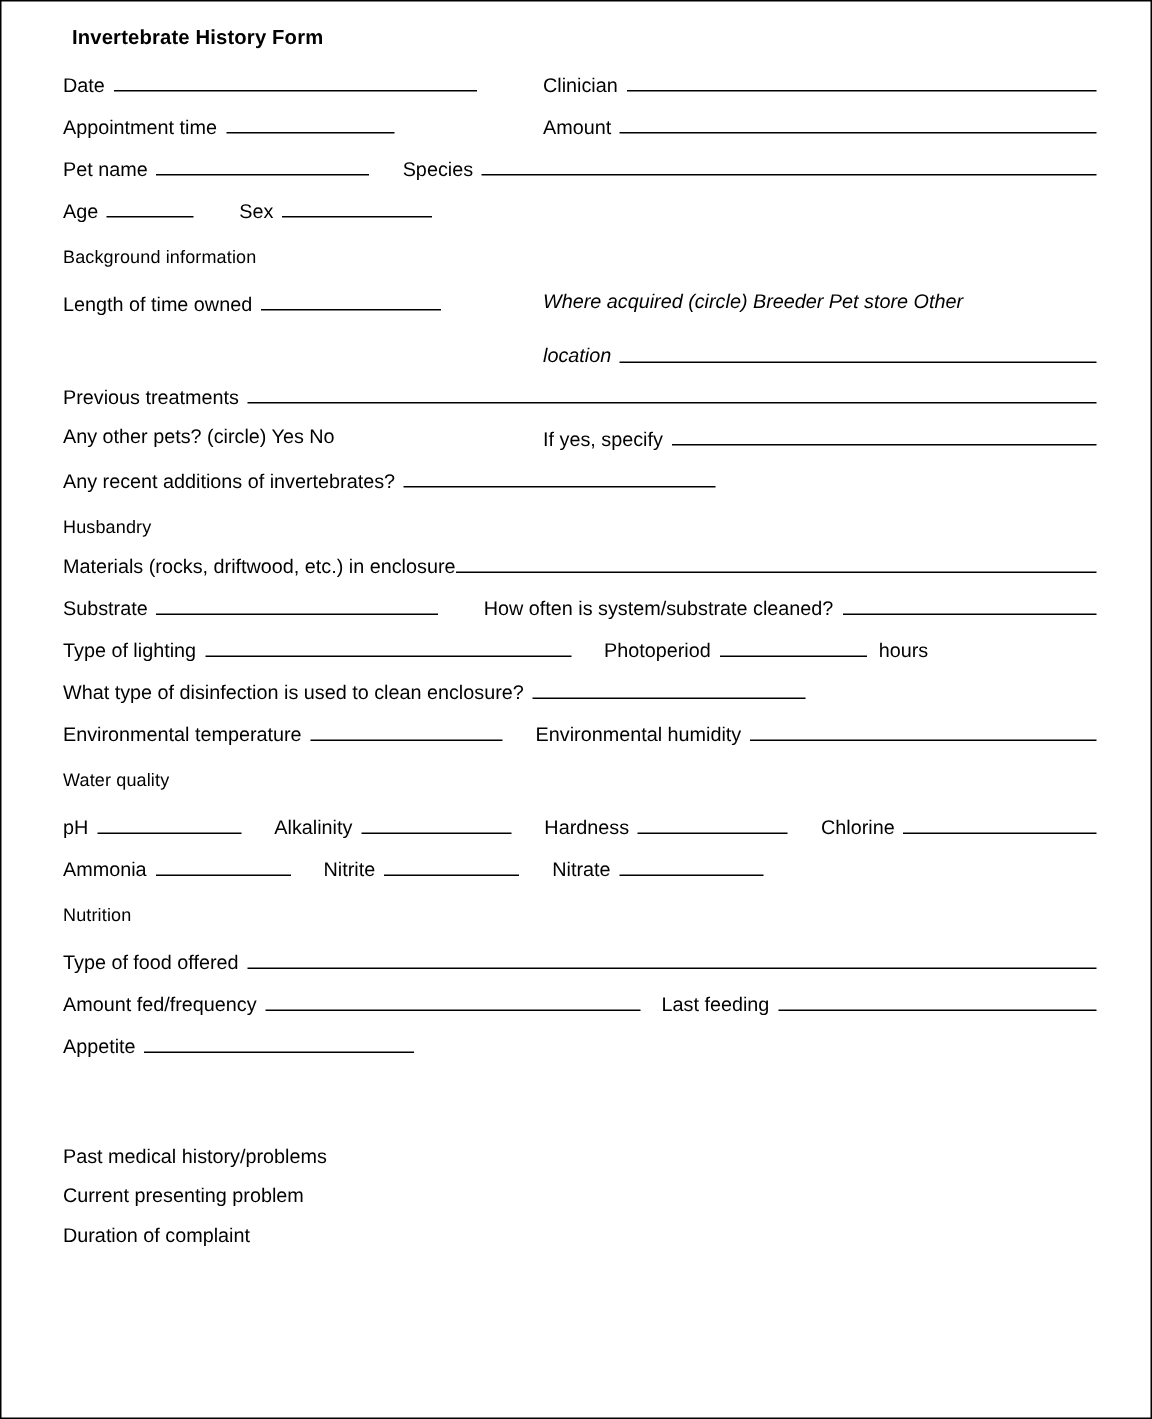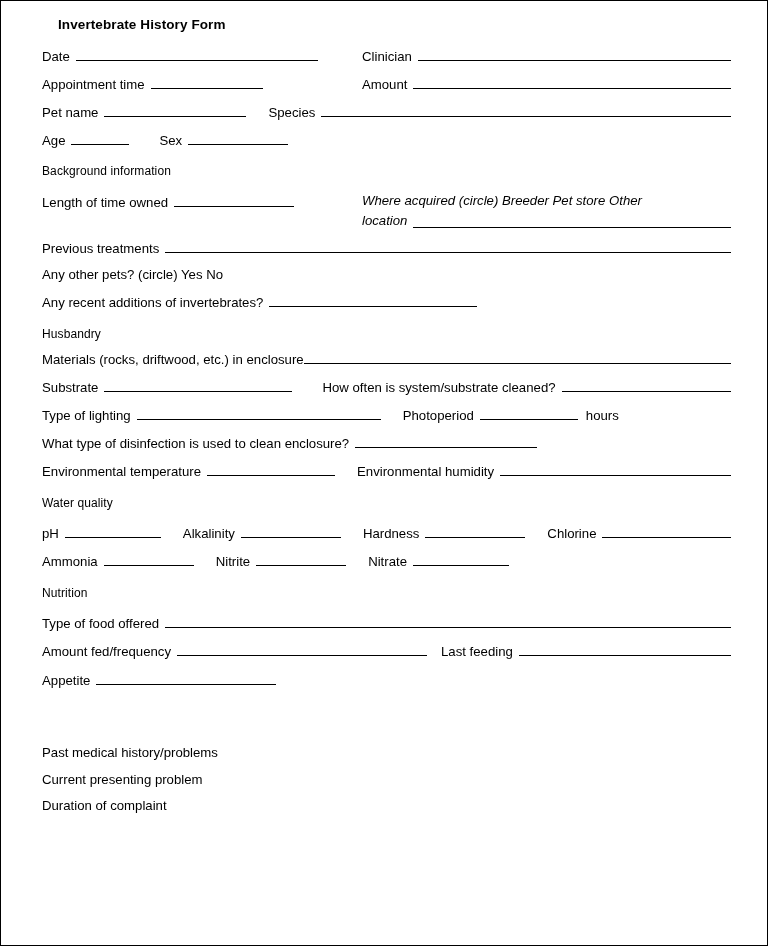--- a/index.html
+++ b/index.html
@@ -19,21 +19,21 @@
     border: 1px solid #000000;
     background: #ffffff;
     overflow: hidden;
   }
   .inner {
     padding: 12px 34px 0 41px;
   }
   .form-title {
     font-size: 13.5px;
     font-weight: bold;
-    margin: 4px 0 0 16px;
+    margin: 4px 0 0 6px;
     letter-spacing: 0.1px;
   }
   .section-head {
     font-size: 12px;
     font-weight: normal;
     margin: 0;
     letter-spacing: 0.1px;
   }
   .row {
     display: flex;
@@ -80,22 +80,22 @@
     line-height: 1.25;
   }
   .two-line-right {
     display: block;
     flex: 1 1 auto;
     font-style: italic;
   }
   .two-line-right .l1 { display: block; }
   .two-line-right .l2 {
     display: flex;
-    align-items: center;
-    margin-top: 3px;
+    align-items: flex-start;
+    margin-top: 19px;
   }
   .nowrapline {
     display: flex;
     align-items: baseline;
     font-size: 13.2px;
     line-height: 1.25;
   }
   .seg {
     display: flex;
     align-items: baseline;
@@ -182,20 +182,24 @@
       <div class="col-right">
         <span class="lbl">Previous treatments</span>
         <span class="blank grow"></span>
       </div>
     </div>
 
     <div class="row gap-sm">
       <div class="col-left">
         <span class="lbl">Any other pets? (circle)   Yes    No</span>
       </div>
+      <div class="col-right">
+        <span class="lbl">If yes, specify</span>
+        <span class="blank grow"></span>
+      </div>
     </div>
 
     <div class="nowrapline gap-sm">
       <div class="seg">
         <span class="lbl">Any recent additions of invertebrates?</span>
         <span class="blank" style="width:208px"></span>
       </div>
     </div>
 
     <div class="section-head gap-md">Husbandry</div>

